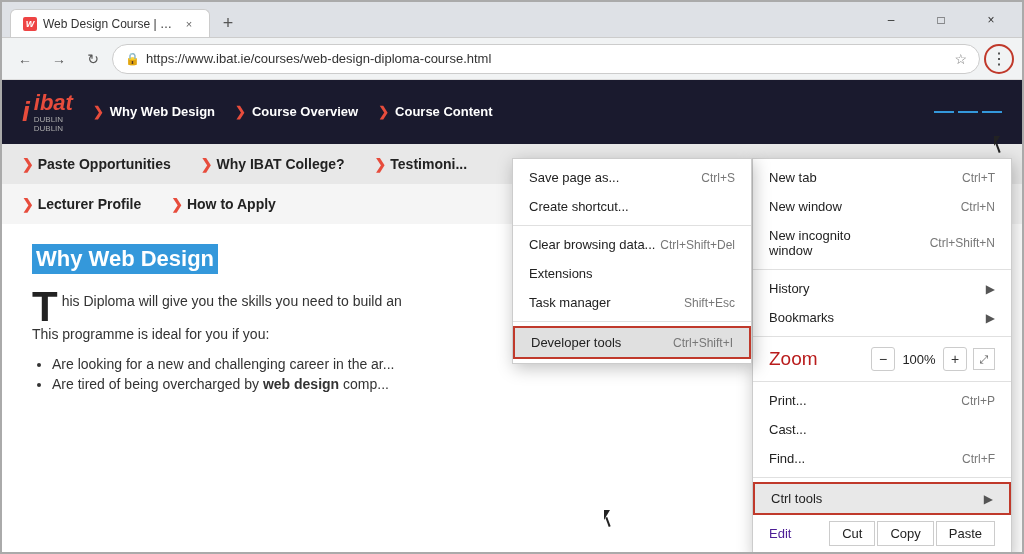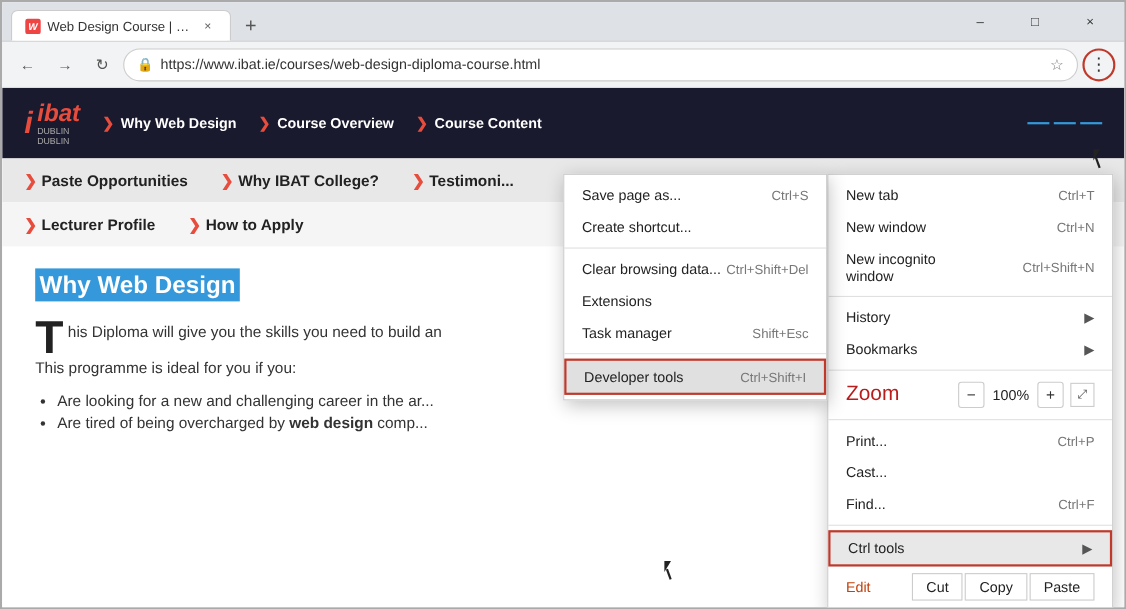--- a/index.html
+++ b/index.html
@@ -404,21 +404,21 @@
     }
 
     .edit-row {
       display: flex;
       align-items: center;
       padding: 6px 16px;
       gap: 0;
       justify-content: space-between;
     }
 
-    .edit-label { color: #c2410c; font-size: 13px; flex: 1; }
+    .edit-label { color: #4c1d95; font-size: 13px; flex: 1; }
 
     .edit-btns {
       display: flex;
       gap: 2px;
     }
 
     .edit-btn {
       padding: 4px 12px;
       border: 1px solid #ccc;
       background: #fff;

